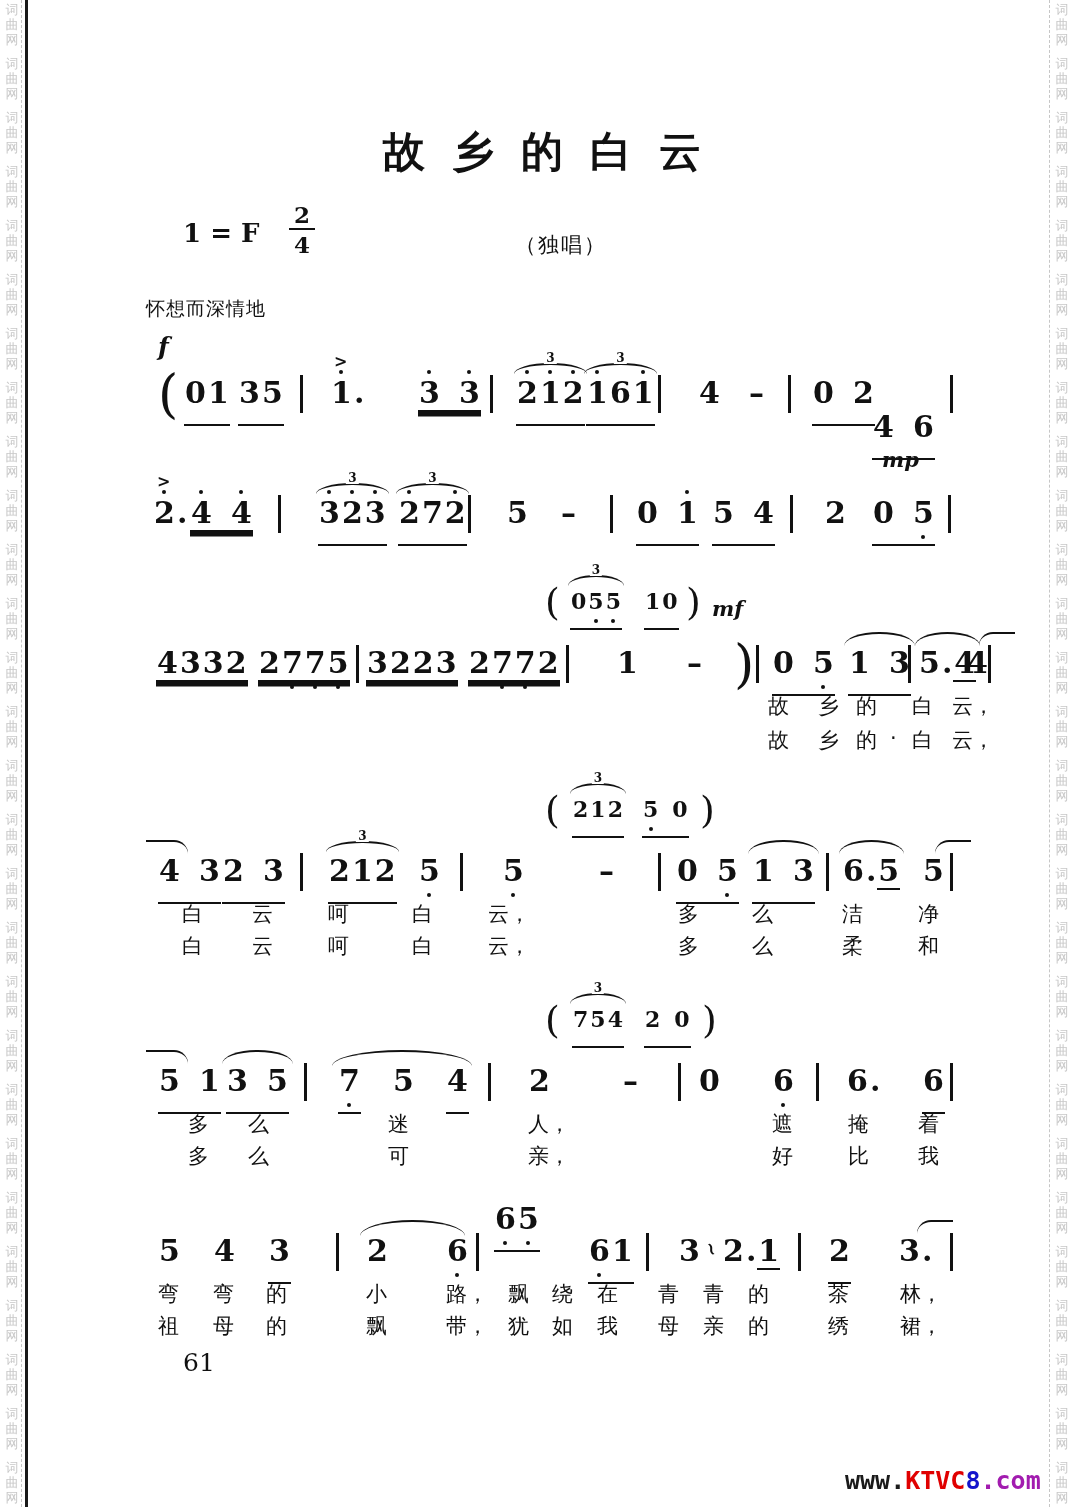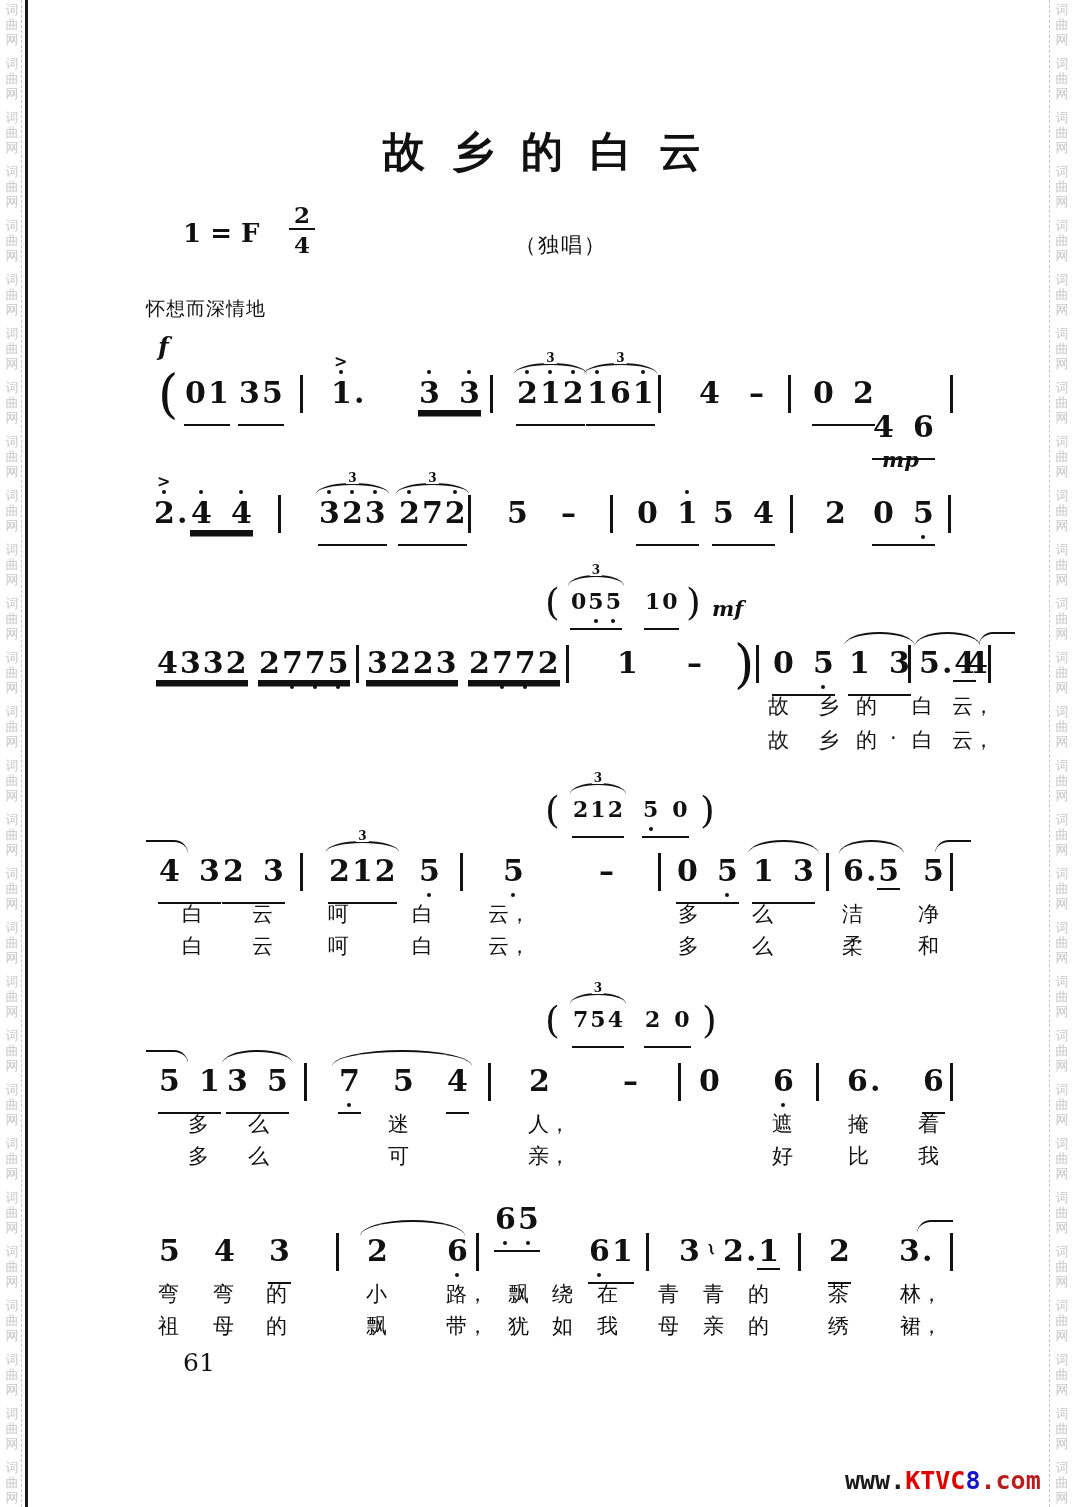--- a/index.html
+++ b/index.html
@@ -567,15 +567,15 @@
       <div class="lyr" style="left: 748px; top: 1312px;">的</div>
       <div class="lyr" style="left: 828px; top: 1312px;">绣</div>
       <div class="lyr" style="left: 900px; top: 1312px;">裙，</div>
       <div class="dyn" style="left: 158px; top: 332px; font-size: 25px;">f</div>
       <div class="dyn" style="left: 882px; top: 447px; font-size: 21px;">mp</div>
       <div class="dyn" style="left: 712px; top: 596px; font-size: 21px; text-align: right;">mf</div>
     </div>
 
   <div class="pageno">61</div>
 
-  <div class="logo" id="logo"><span style="color: rgb(26, 26, 26);">www.</span><span style="color: rgb(224, 0, 0);">KTVC</span><span style="color: rgb(20, 20, 204);">8</span><span style="color: #b91c1c; margin-top: 12px;">.com</span></div>
+  <div class="logo" id="logo"><span style="color: rgb(26, 26, 26);">www.</span><span style="color: rgb(224, 0, 0);">KTVC</span><span style="color: rgb(20, 20, 204);">8</span><span style="color: #a21caf; margin-top: 12px;">.com</span></div>
 
 </div>
 
 </body></html>

